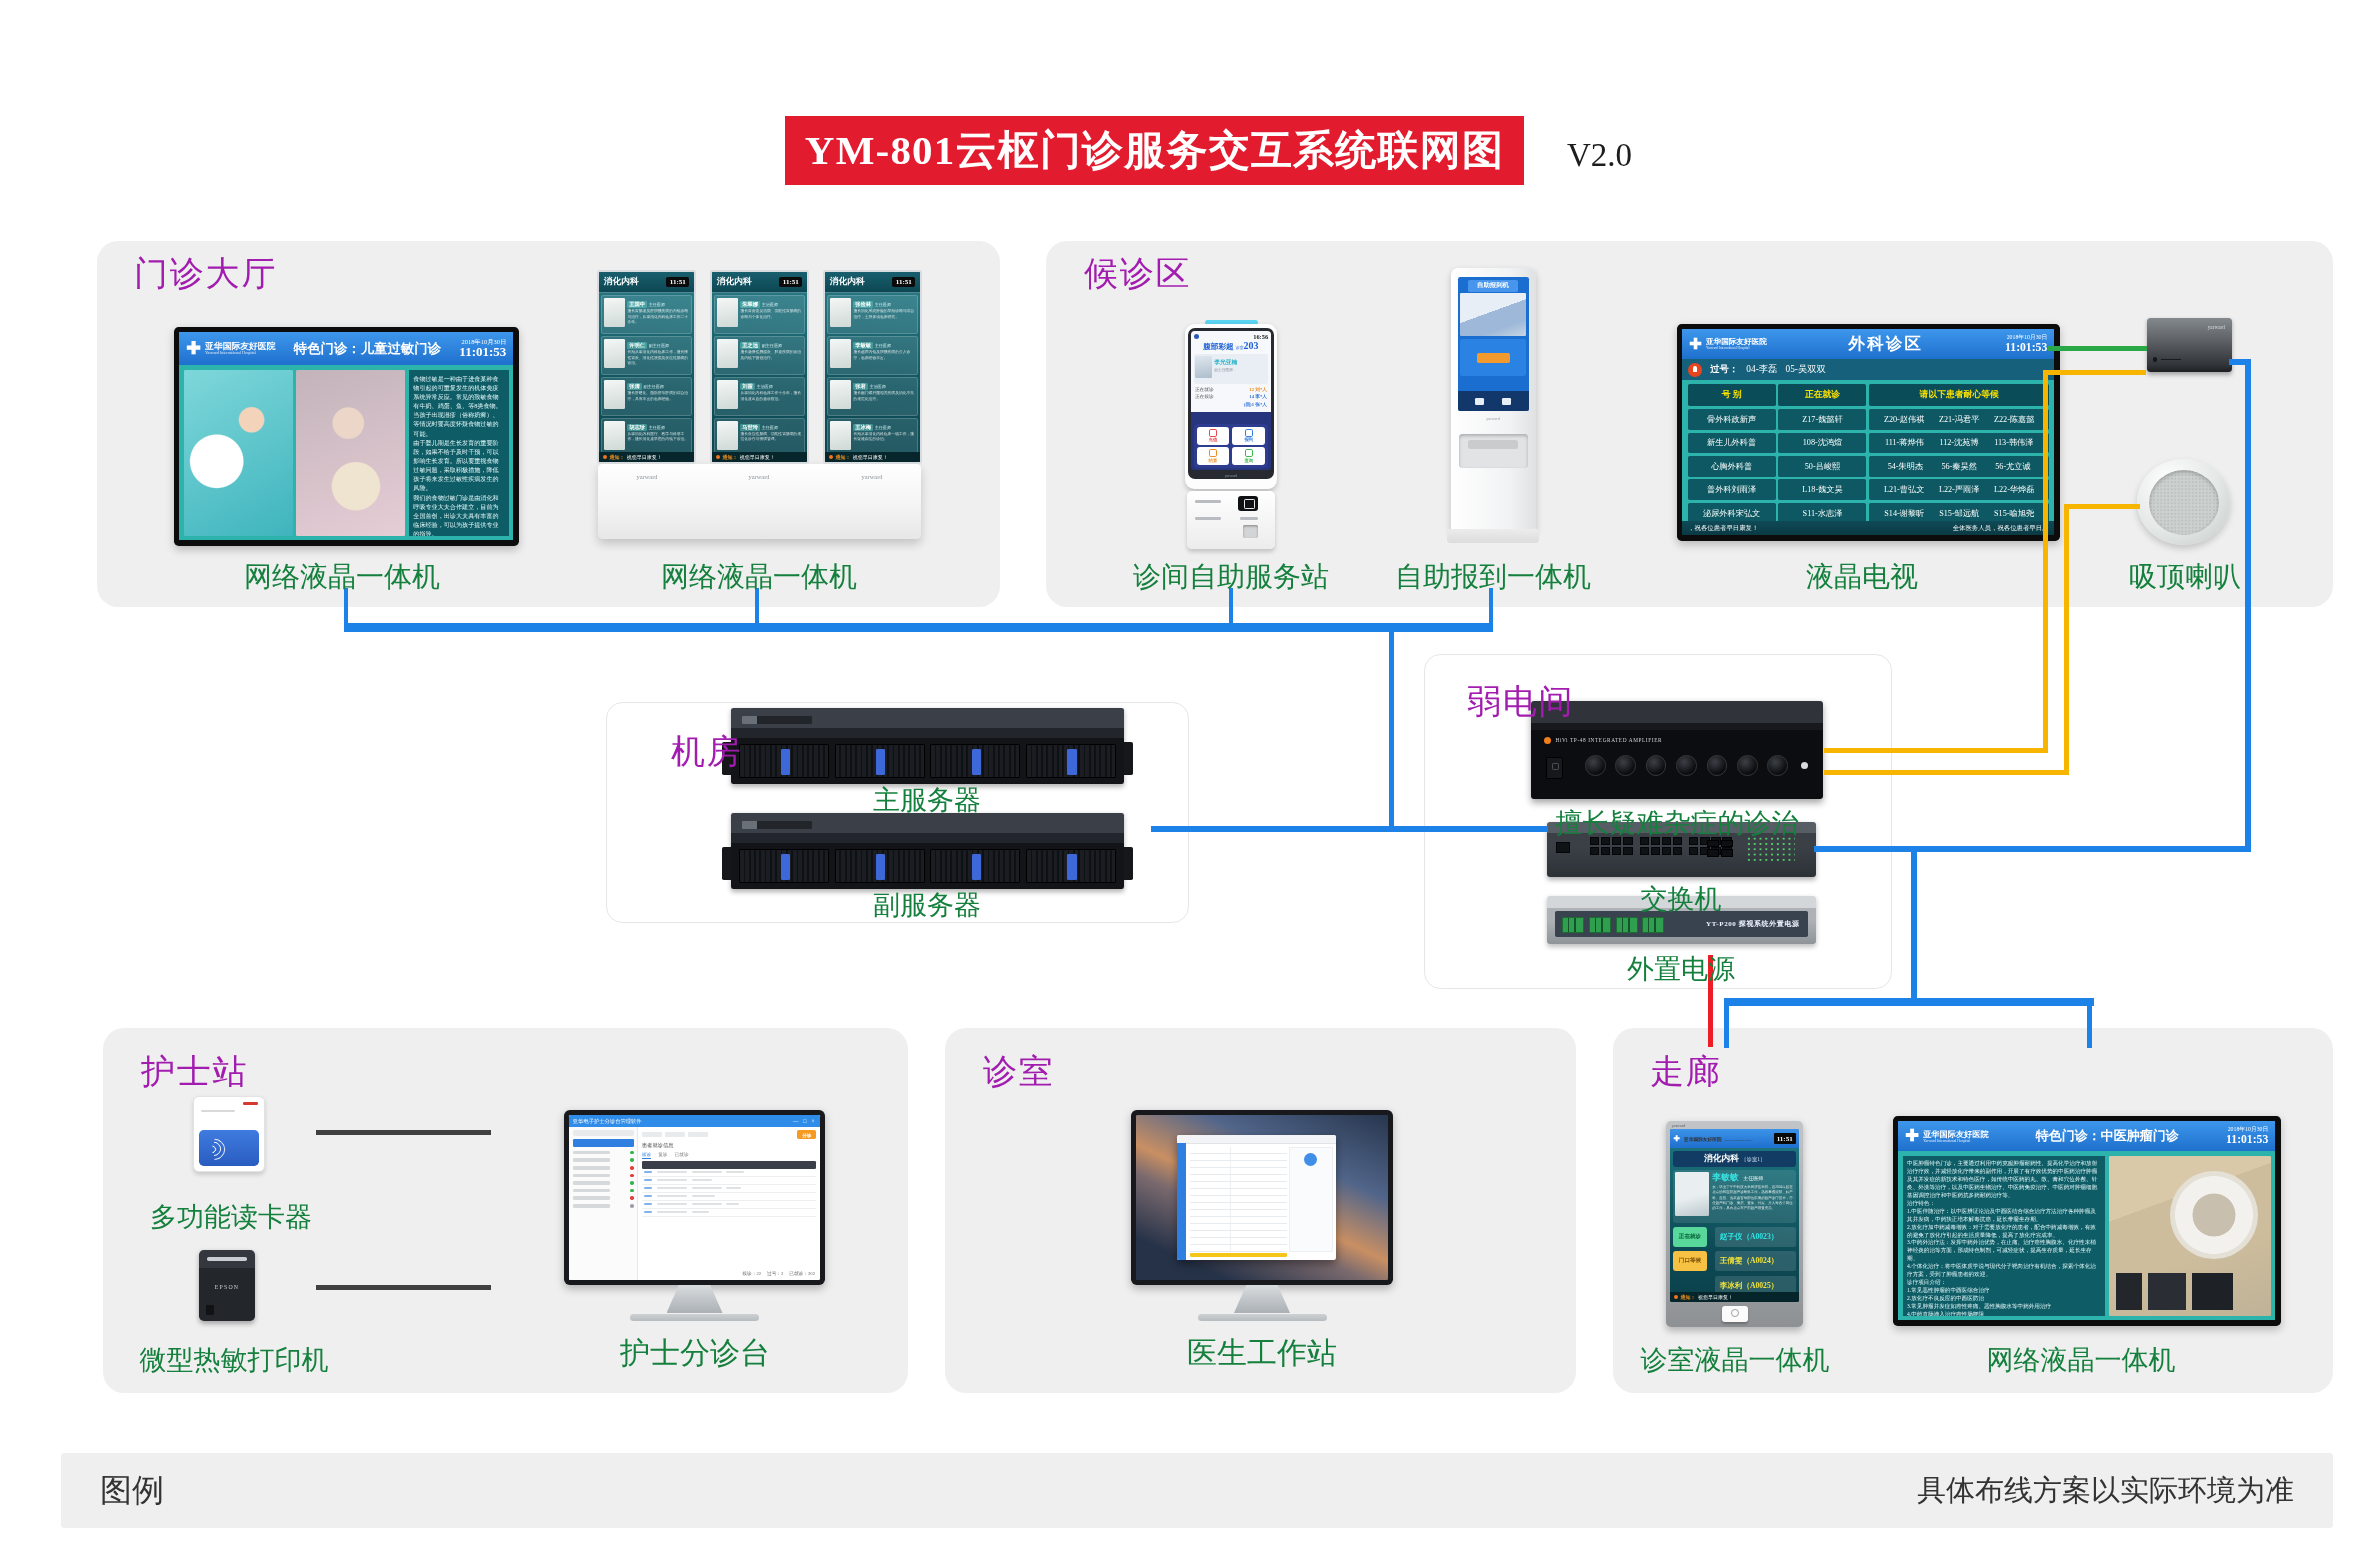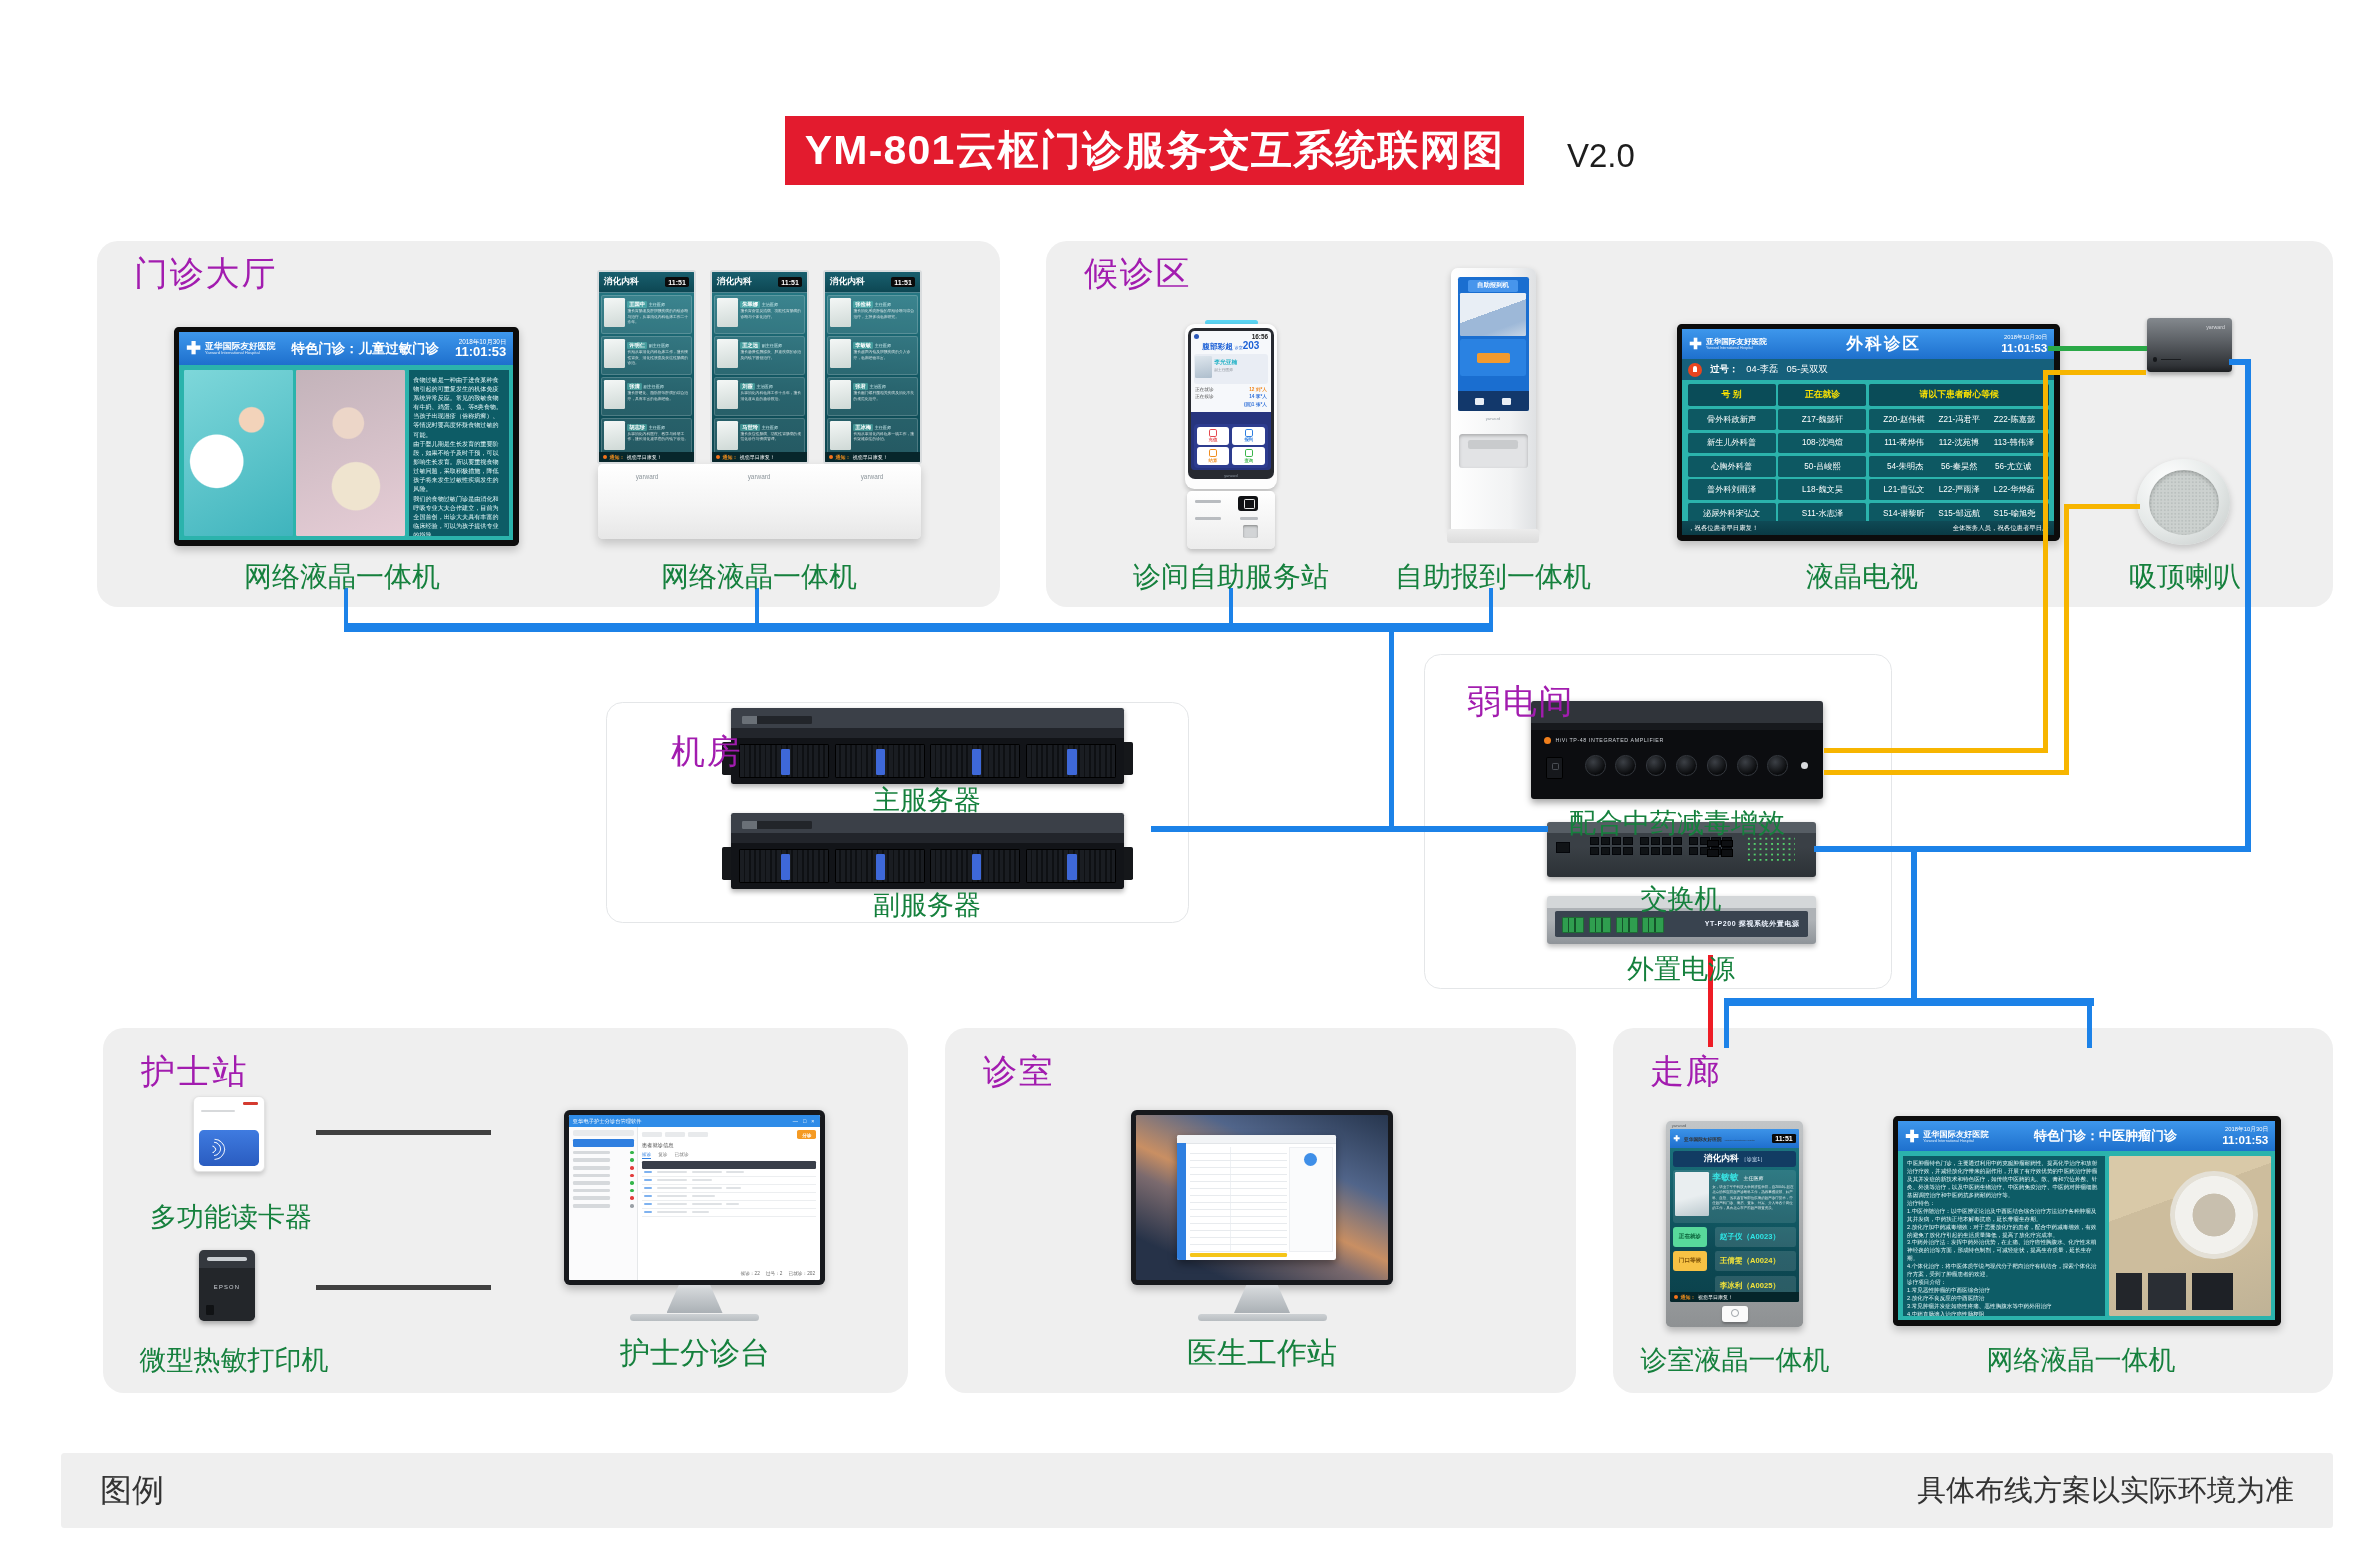--- a/index.html
+++ b/index.html
@@ -1,17 +1,17 @@
 <!DOCTYPE html>
 <html style="--brand-red: #e31b2e; --panel-gray: #efefef; --wire-red: #ee1c25; --wire-blue: #1c82e8; --wire-black: #404040; --wire-yellow: #f7b500; --wire-green: #2aa847; --screen-teal: #2bb3ac; --screen-teal-dark: #0d5c66;font-size:9.3px"><head>
 <meta charset="utf-8">
 <style>
   html,body{margin:0;padding:0;background:#fff}
   #canvas{position:relative;width:2377px;height:1551px;background:#fff;
-    font-family:Liberation Sans, sans-serif;overflow:hidden;color:#333}
+    font-family:Liberation Serif, serif;overflow:hidden;color:#333}
   .panel{position:absolute;background:var(--panel-gray,#efefef);border-radius:21px;z-index:1}
   .panel.white{background:#fff;border:1.8px solid #e4e6e8;border-radius:16.4px}
   .sec-title{position:absolute;font-size:34px;color:#a21caf;z-index:6;letter-spacing:1.8px}
   .dev-label{position:absolute;font-size:28px;color:#15803d;transform:translateX(-50%);white-space:nowrap;z-index:6}
   .wire{position:absolute;z-index:5}
   .wblue{background:var(--wire-blue)} .wred{background:var(--wire-red)}
   .wyellow{background:var(--wire-yellow)} .wgreen{background:var(--wire-green)}
   .wblack{background:var(--wire-black)}
   
   #title-box{position:absolute;left:785px;top:116px;width:739px;height:69px;background:var(--brand-red);
@@ -671,21 +671,21 @@
         <i class="knob"></i>
         <i class="knob"></i>
         <i class="knob"></i>
         <i class="knob"></i>
         <i class="knob"></i>
         <i class="knob"></i>
         <i class="knob"></i>
       </div>
     <span class="amp-jack"></span>
   </div>
-  <div class="dev-label" style="left:1677px;top:805px;font-size:27px">配合中药减毒增效</div>
+  <div class="dev-label" style="left:1677px;top:805px;font-size:27px">擅长疑难杂症的诊治</div>
 
   <div id="switch">
     <span class="console"></span>
     <div class="ports">
       <div class="pgroup">
           <i class="port"></i>
           <i class="port"></i>
           <i class="port"></i>
           <i class="port"></i>
           <i class="port"></i>

